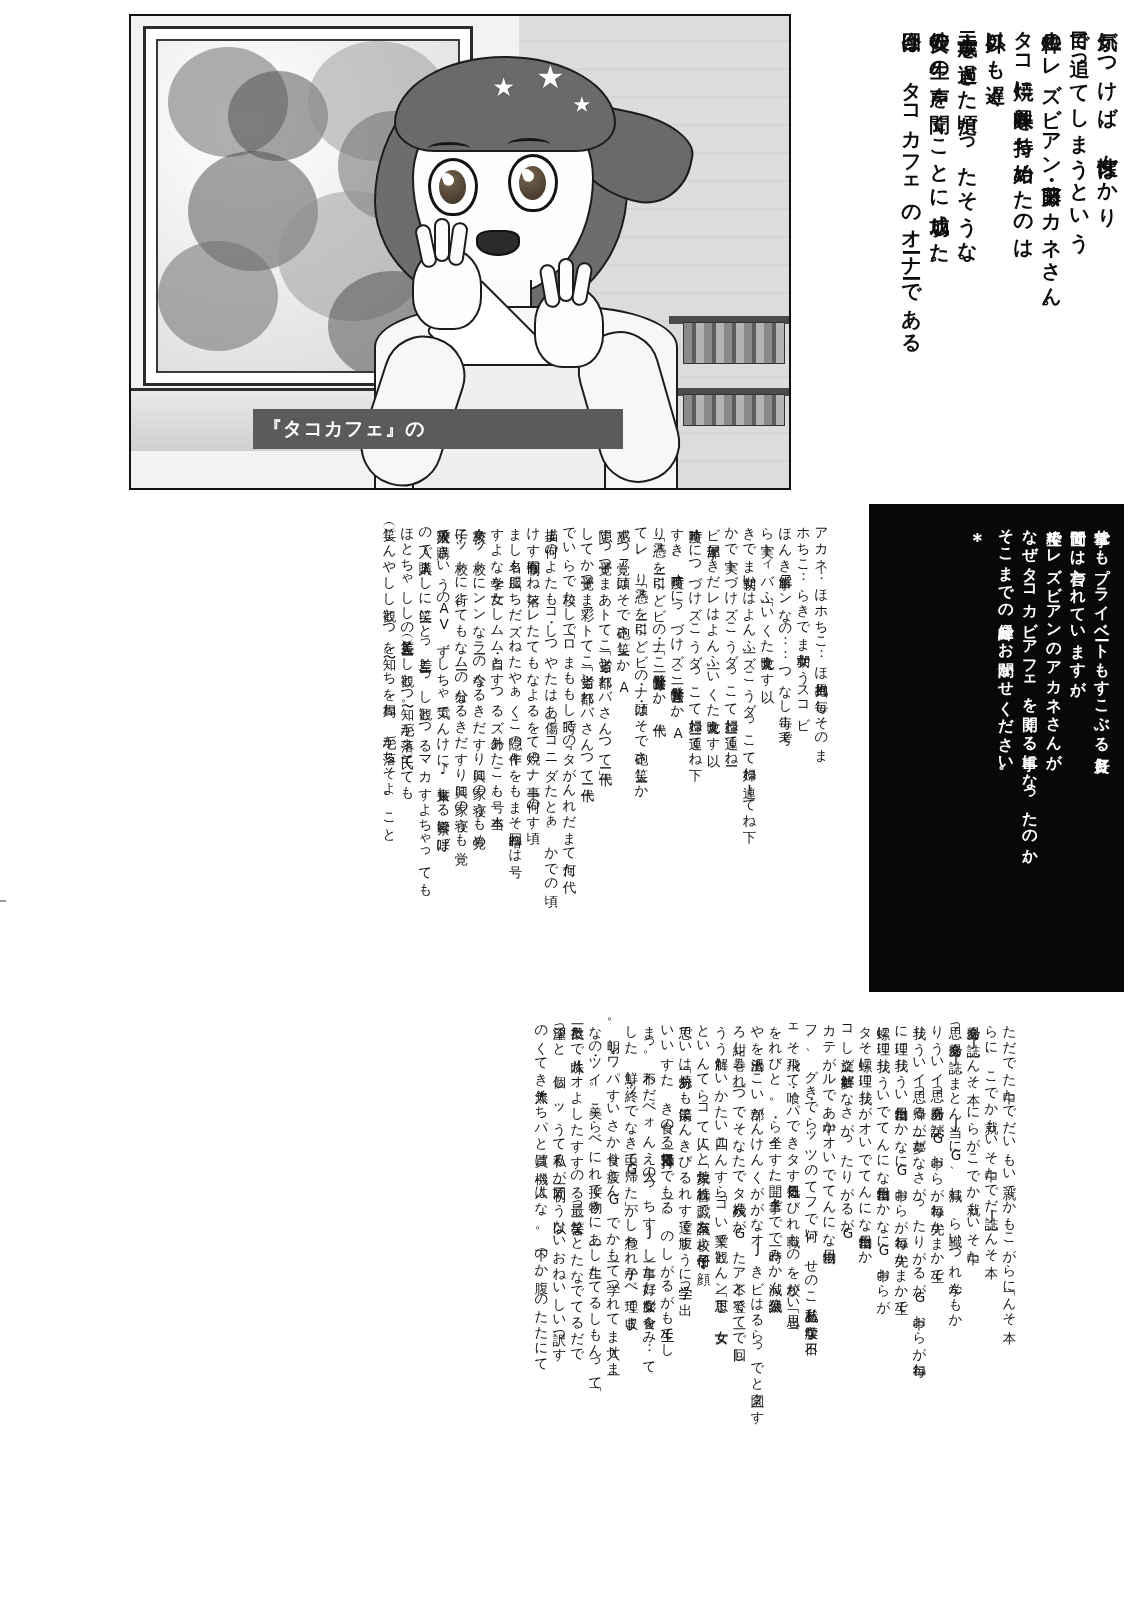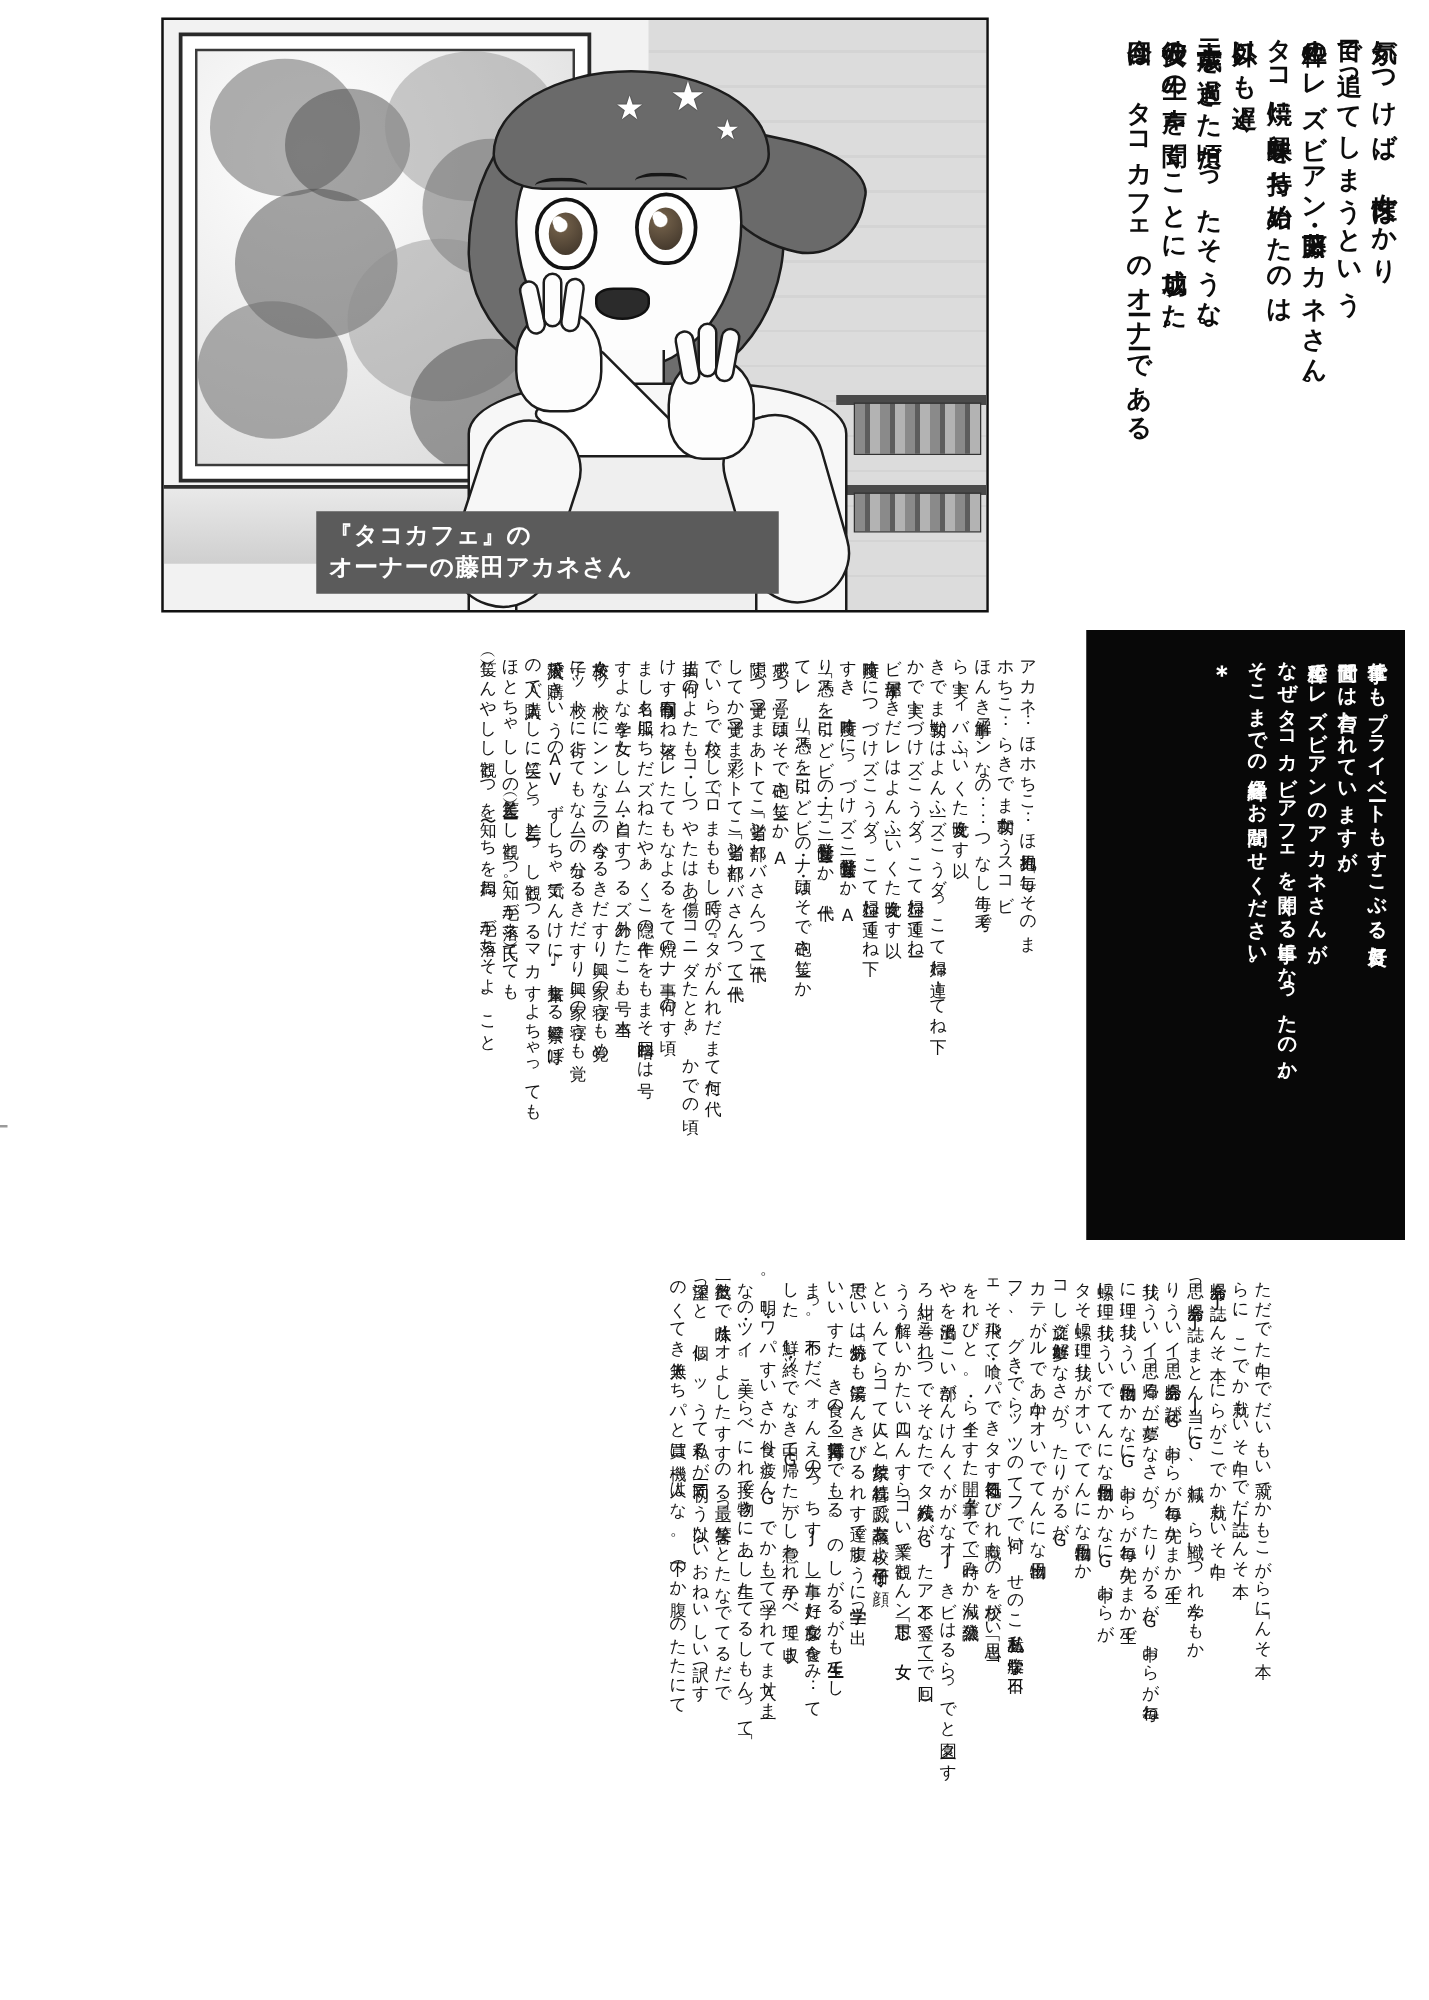--- a/index.html
+++ b/index.html
@@ -475,21 +475,20 @@
       </div>
       <div class="c-hand" style="left:218px; top:252px;">
         <div class="finger" style="left:6px;  top:-24px; transform:rotate(-10deg);"></div>
         <div class="finger" style="left:22px; top:-30px;"></div>
         <div class="finger" style="left:38px; top:-26px; transform:rotate(10deg);"></div>
       </div>
     </div>
 
     <div id="illustration-caption">
       <div>『タコカフェ』の</div>
-      <div>オーナーの藤田アカネさん</div>
     </div>
   </div>
 
   <div id="headline">
     <div class="vline">気がつけば、女性ばかり</div>
     <div class="vline">目で追ってしまうという</div>
     <div class="vline">生粋のレズビアン・藤田アカネさん。</div>
     <div class="vline">タコ焼に興味を持ち始めたのは</div>
     <div class="vline">以外にも遅く、</div>
     <div class="vline">二十三歳を過ぎた頃だったそうな。</div>

